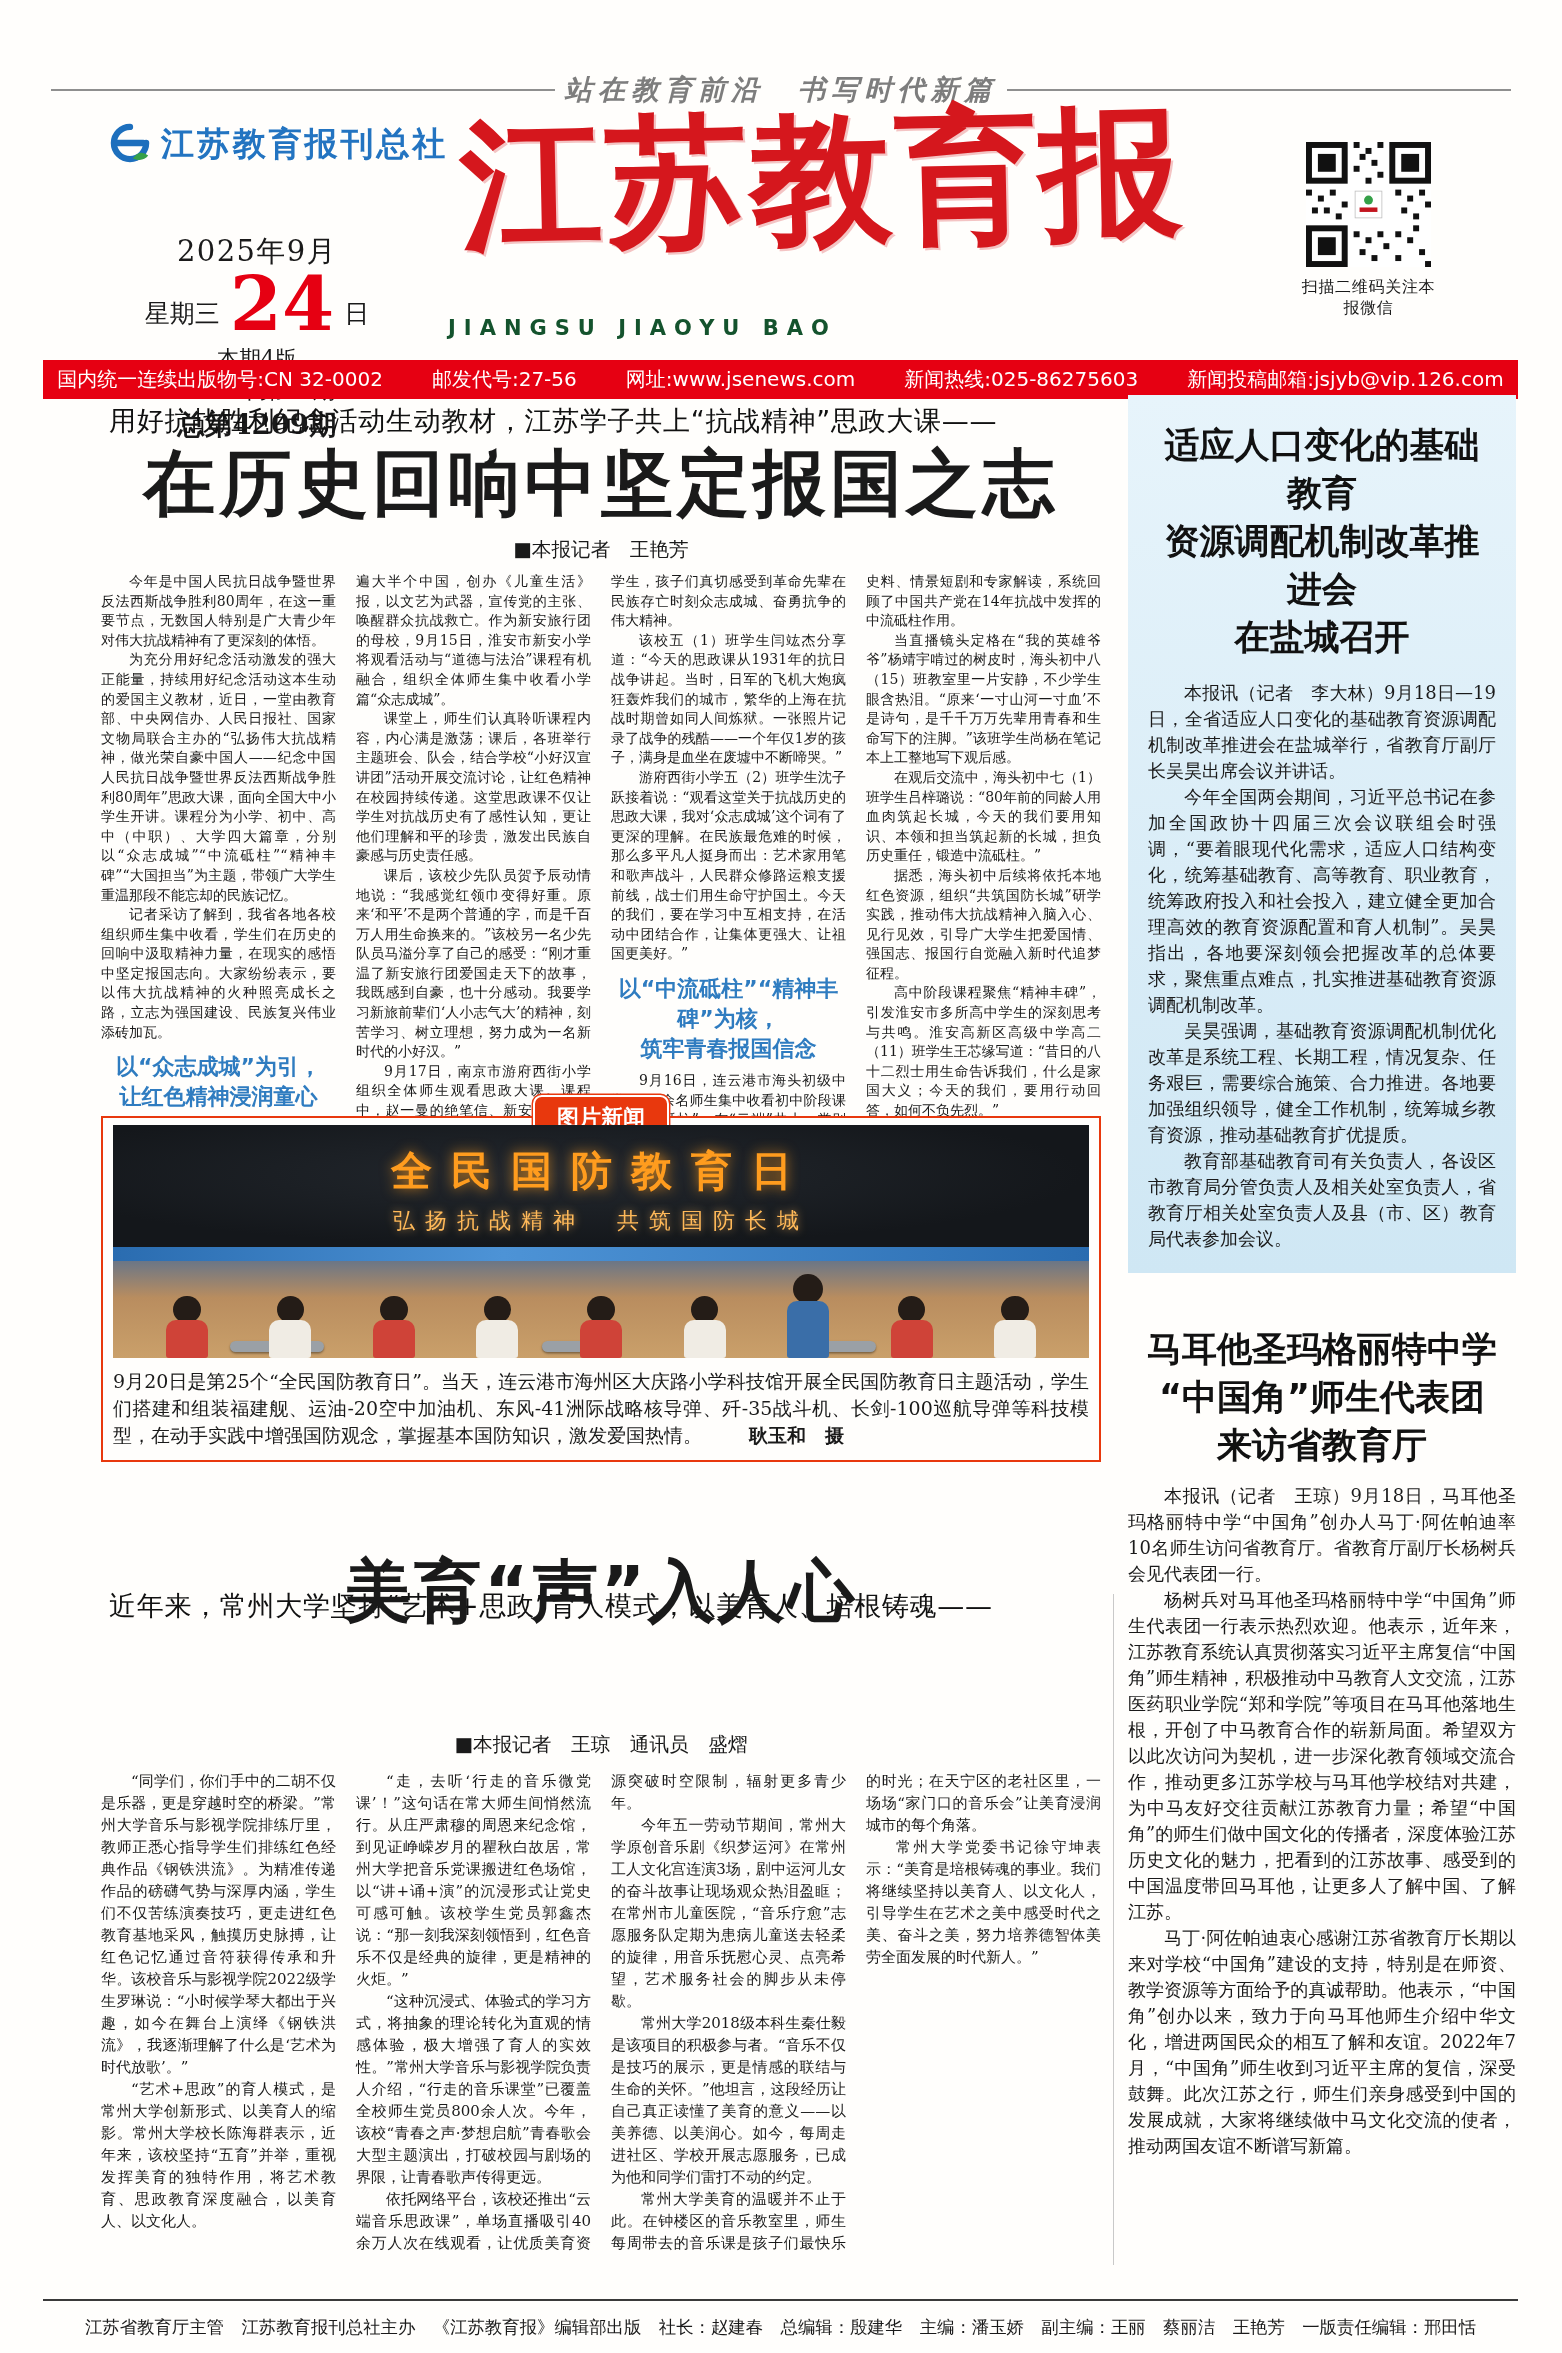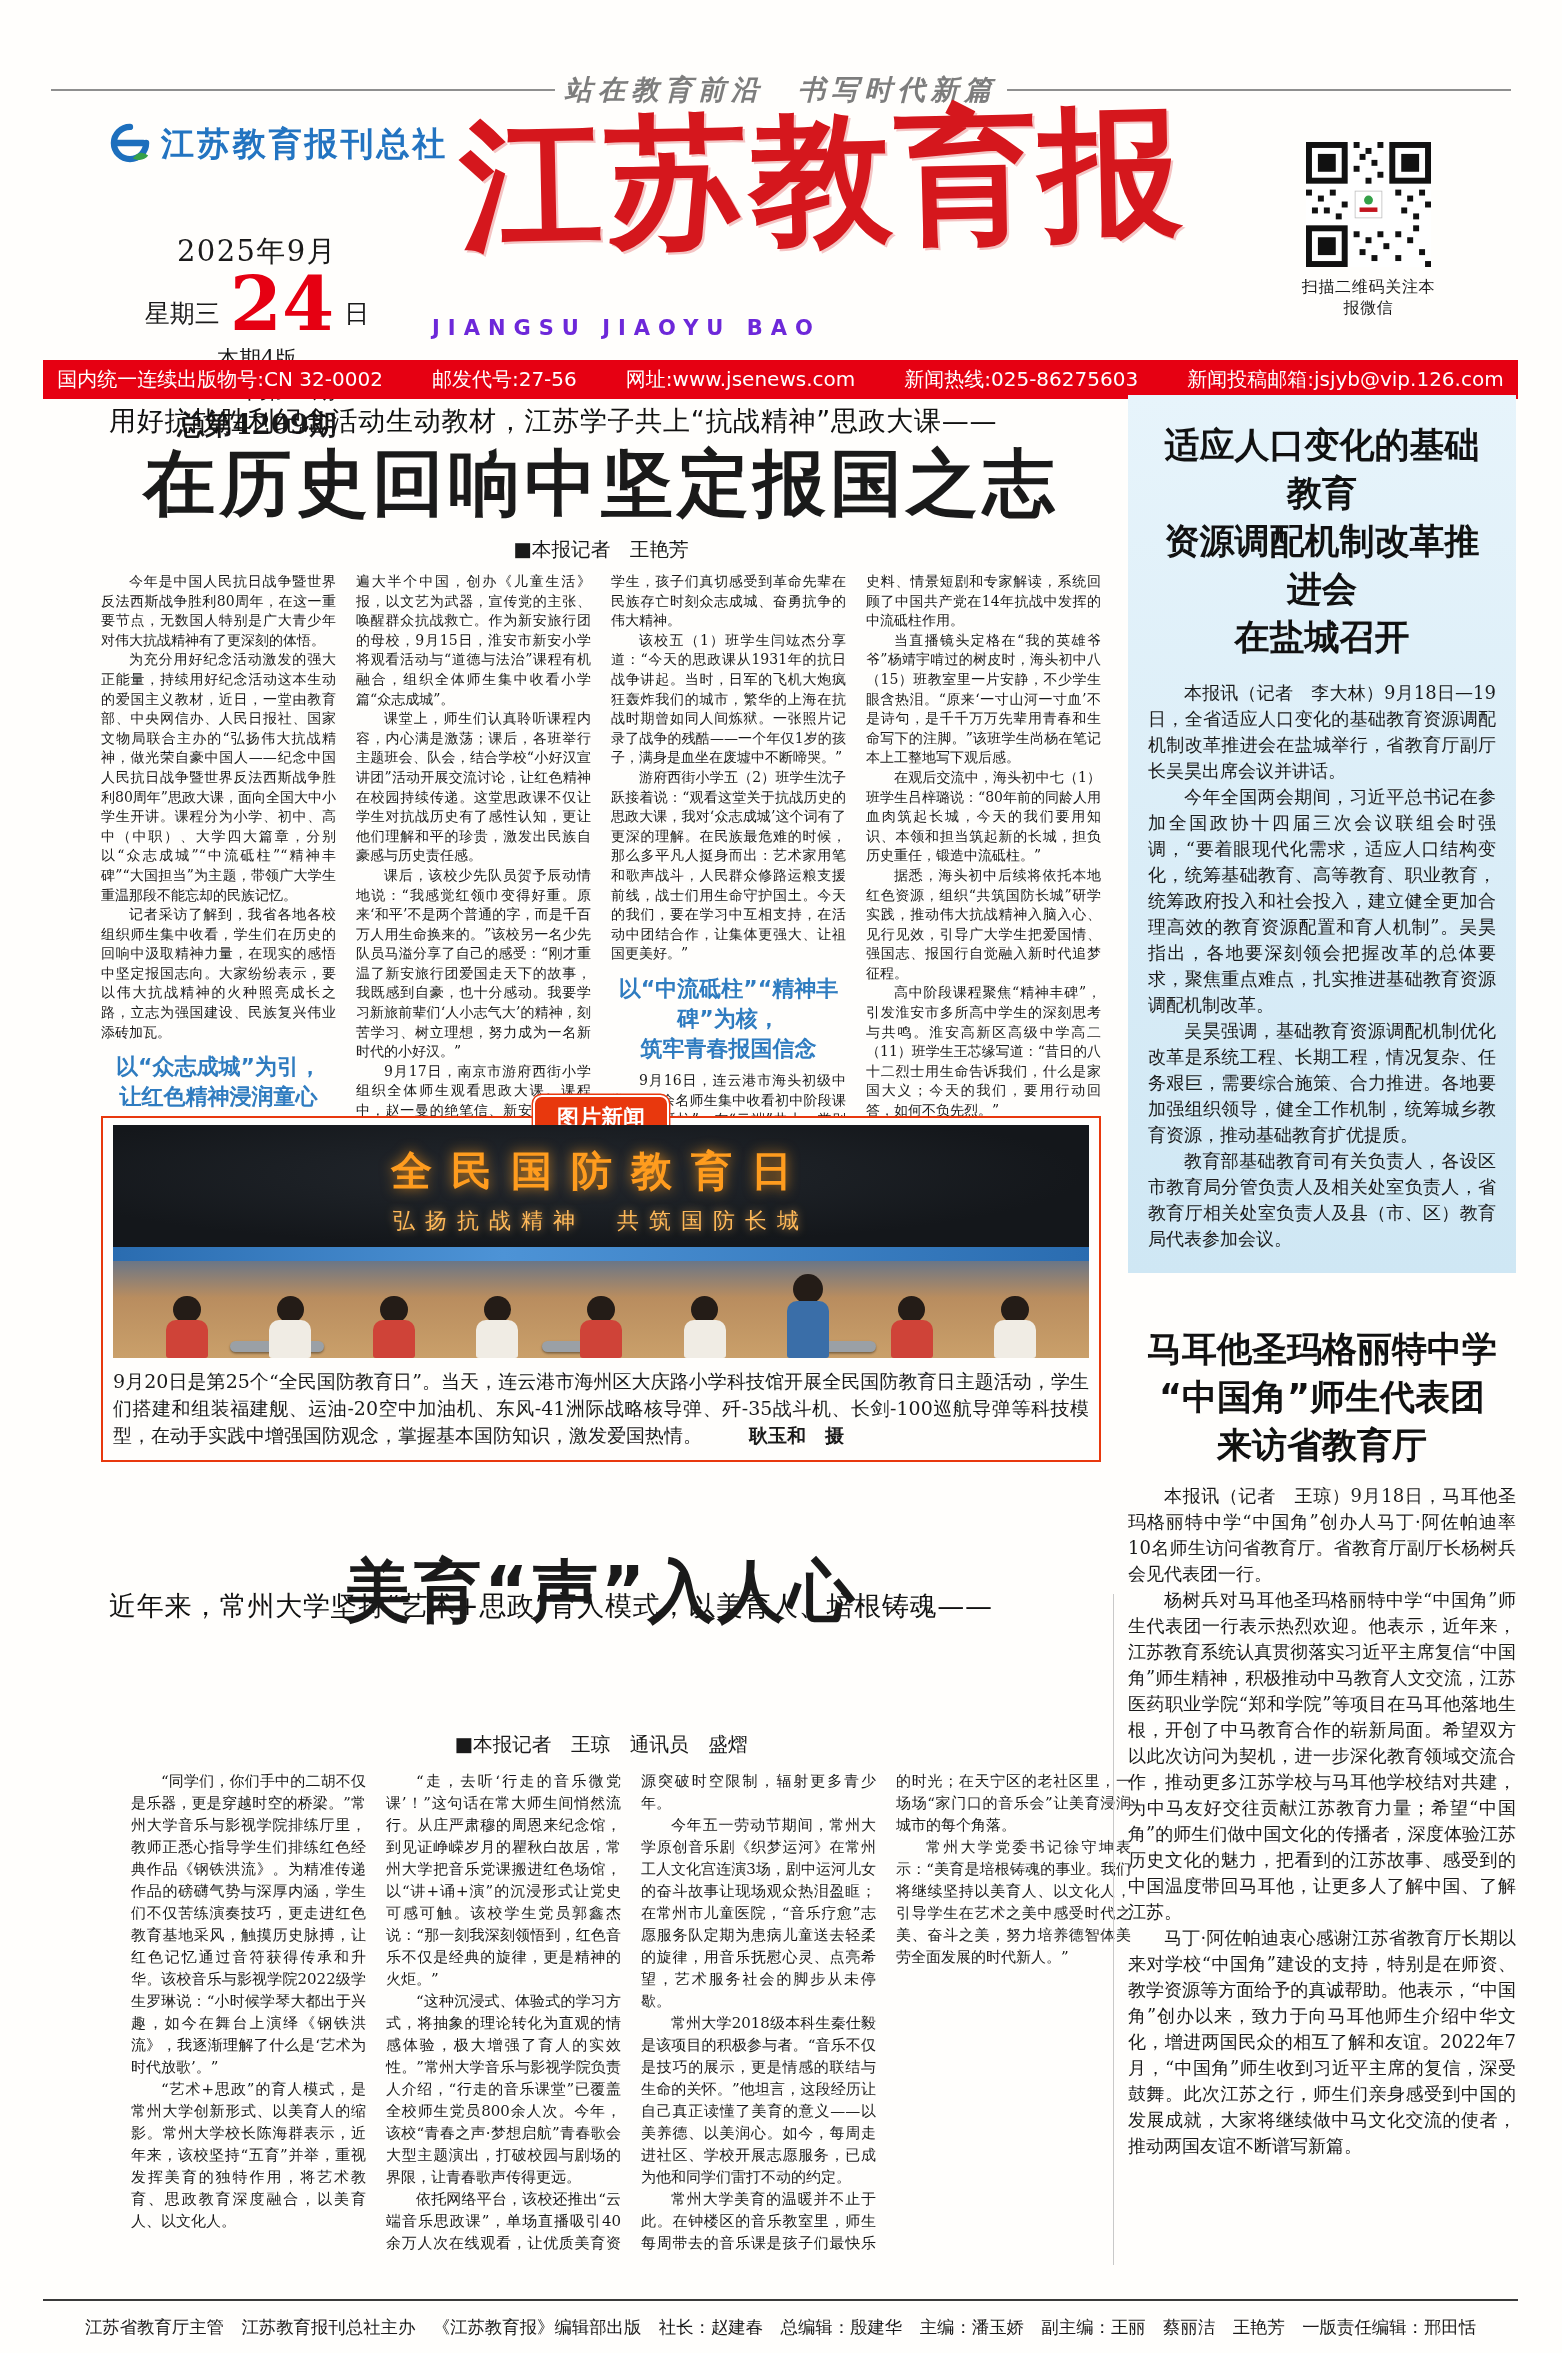--- a/index.html
+++ b/index.html
@@ -18,21 +18,21 @@
   .d-mid{display:flex;align-items:flex-end;justify-content:center;gap:10px;margin-top:1.4px;}
   .d-week{font-size:25px;padding-bottom:8.7px;}
   .d-day{font-size:75px;line-height:0.9;color:#e60012;font-weight:bold;}
   .d-suffix{font-size:25px;padding-bottom:8.7px;}
   .d-small{font-size:22px;margin-top:7.2px;}
   .d-issue{font-size:23px;margin-top:2.9px;}
   .d-total{font-size:27.5px;font-weight:bold;margin-top:2.9px;}
   .paper-title{left:384px;top:100px;width:877px;text-align:center;font-size:142px;line-height:1.1;
                color:#d5171d;font-weight:bold;letter-spacing:2.9px;transform:rotate(-1.2deg);
                text-shadow:2.2px 2.2px 0 rgba(213,23,29,.25);white-space:nowrap;}
-  .pinyin{left:432px;top:316px;font-size:21px;font-weight:bold;color:#6d28d9;letter-spacing:8px;
+  .pinyin{left:448px;top:316px;font-size:21px;font-weight:bold;color:#14532d;letter-spacing:8px;
           font-family:"DejaVu Sans","Liberation Sans",sans-serif;}
   .qr-block{left:1296px;top:142px;width:145px;text-align:center;}
   .qr-caption{font-size:16px;margin-top:7.2px;letter-spacing:0.7px;}
   
   .infobar{left:43px;top:360px;width:1475px;height:39px;background:#e60012;color:#fff;
            display:flex;align-items:center;justify-content:center;gap:49px;
            font-family:"DejaVu Sans","Liberation Sans",sans-serif;font-size:20px;white-space:nowrap;}
   
   .kicker{font-family:"DejaVu Sans","Liberation Sans",sans-serif;font-size:27px;color:#111;letter-spacing:0.7px;}
   .main-kicker{left:109px;top:403px;}
@@ -80,21 +80,21 @@
   .model{position:absolute;bottom:5.8px;height:11.6px;border-radius:5.8px;background:#9aa0a6;box-shadow:0 1.4px 2.2px rgba(0,0,0,.4);}
   .caption-wrap{margin-top:10px;font-size:19px;line-height:27px;text-align:justify;}
   .caption-wrap .cap{display:inline;}
   .credit{font-family:"DejaVu Sans","Liberation Sans",sans-serif;font-weight:bold;padding-left:41px;}
   
   .bottom-kicker{left:109px;top:1588px;}
   .bottom-headline{left:101px;top:1546px;width:1000px;text-align:center;font-size:67px;font-weight:bold;
                    font-family:"DejaVu Sans","Liberation Sans",sans-serif;letter-spacing:2.9px;white-space:nowrap;}
   .bottom-byline{left:101px;top:1731px;width:1000px;}
   .bottom-body{left:101px;top:1770px;width:1000px;height:496px;column-count:4;column-gap:20px;column-fill:auto;
-               font-size:15px;line-height:22px;text-align:justify;overflow:hidden;margin-left:30px;}
+               font-size:15px;line-height:22px;text-align:justify;overflow:hidden;}
   
   .sidebar2-headline{left:1128px;top:1325px;width:388px;}
   .sidebar2-body{left:1128px;top:1483px;width:388px;height:783px;font-size:18px;line-height:26px;
                  text-align:justify;overflow:hidden;}
   .vrule{left:1113px;top:1594px;width:1.4px;height:671px;background:#c9c9c9;}
   
   .footer-rule{left:43px;top:2299px;width:1475px;height:2.2px;background:#3a3a3a;}
   .footer{left:43px;top:2315px;width:1475px;text-align:center;font-size:17.4px;
           font-family:"DejaVu Sans","Liberation Sans",sans-serif;white-space:nowrap;}
 </style>

